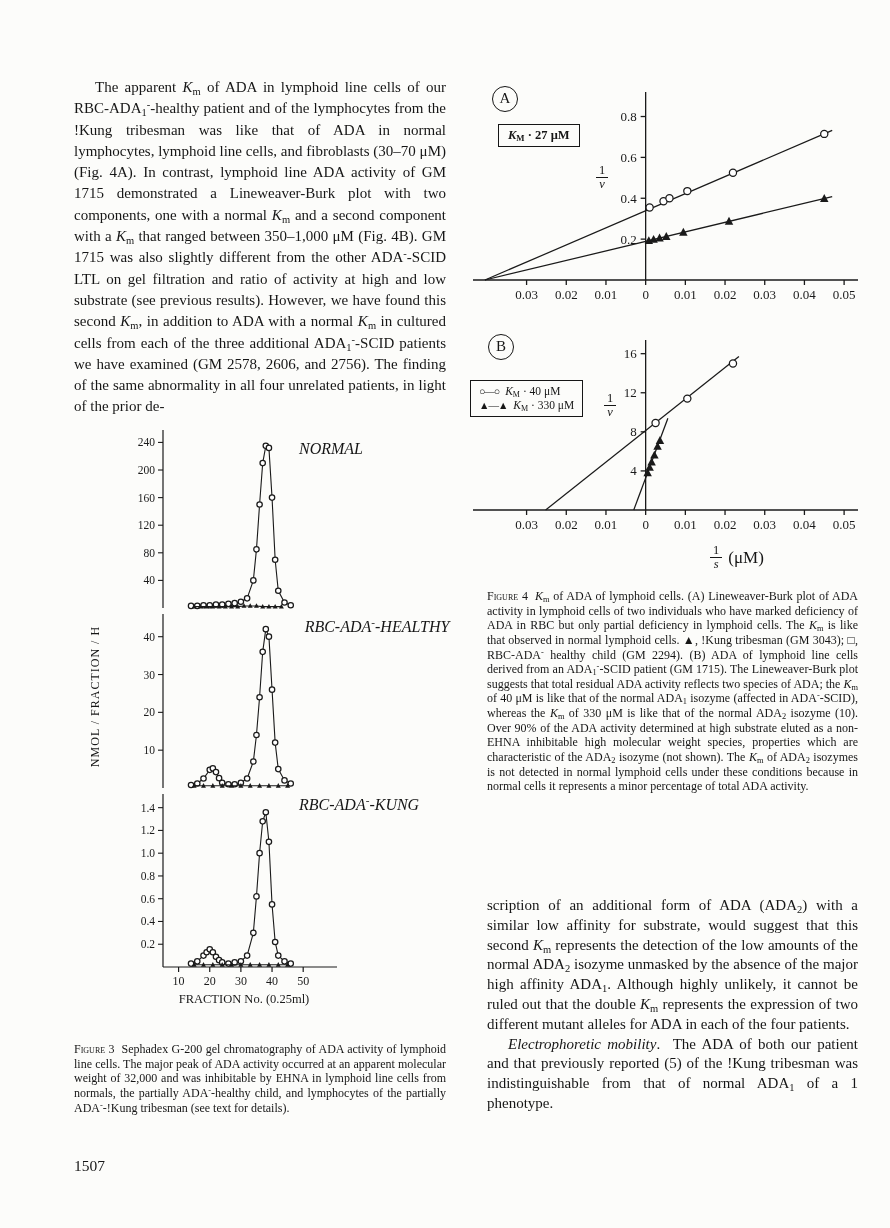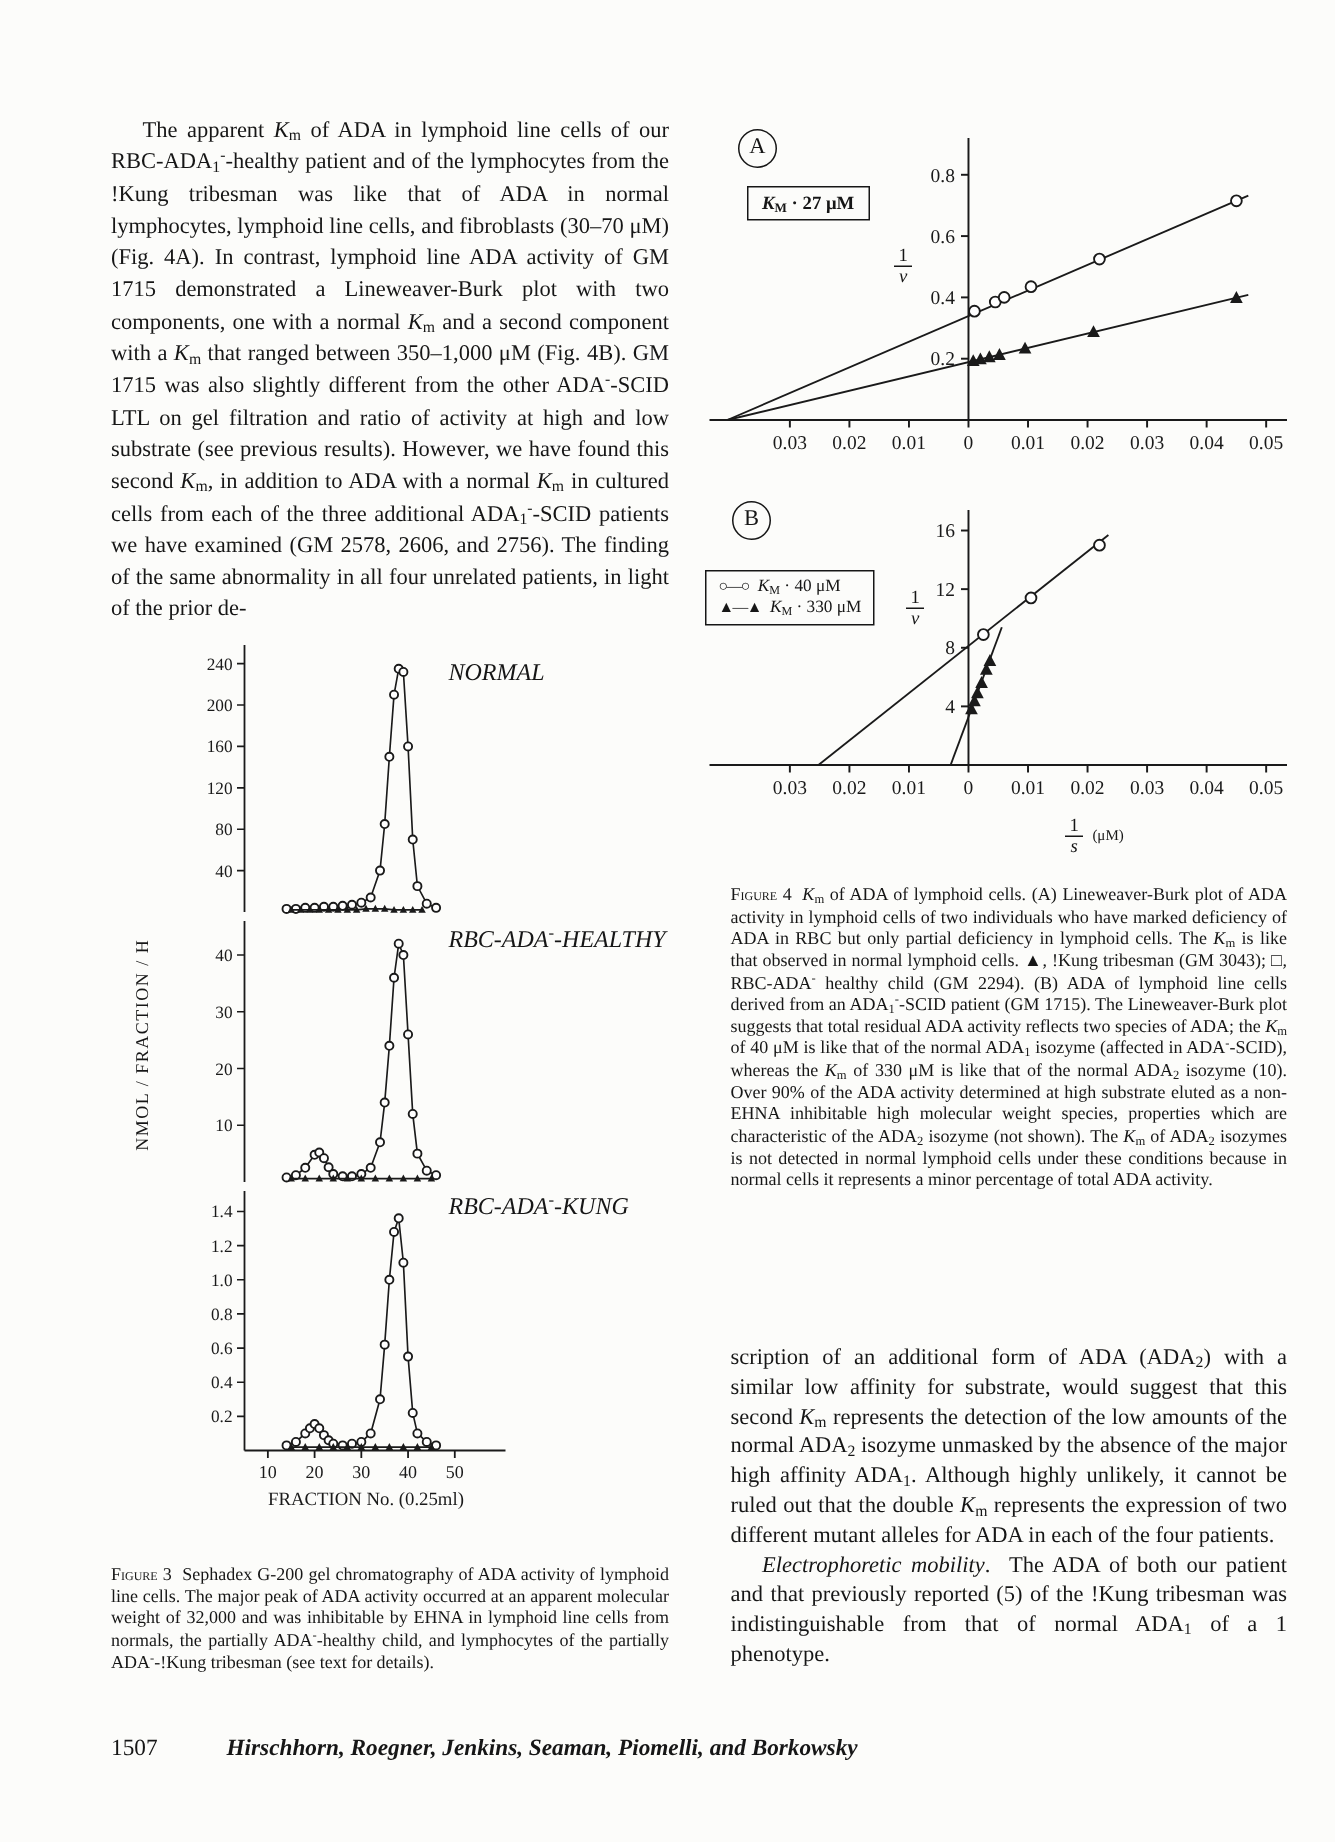--- a/index.html
+++ b/index.html
@@ -20,21 +20,21 @@
   .panel-circle { position:absolute; width:26px; height:26px; border:1.6px solid #161616;
                   border-radius:50%; text-align:center; line-height:23px; font-size:15px; }
   .km-box { position:absolute; border:1.3px solid #161616; padding:3px 9px; font-size:12.5px; white-space:nowrap; }
   .legend-box { position:absolute; border:1.3px solid #161616; padding:4px 8px 5px 8px; font-size:11.5px; }
   .legend-row { display:flex; align-items:center; white-space:nowrap; }
   .legend-row + .legend-row { margin-top:2px; }
   .legend-glyph { font-size:10.5px; margin-right:6px; letter-spacing:-1px; }
   .frac { position:absolute; text-align:center; font-size:12.5px; line-height:1.05; }
   .frac .num { display:block; padding:0 3px; }
   .frac .den { display:block; border-top:1.2px solid #161616; padding:0 3px; font-style:italic; }
-  .xlabel-unit { font-size:10px; margin-left:6px; }
+  .xlabel-unit { font-size:17px; margin-left:6px; }
   .xlabel-wrap { position:absolute; display:flex; align-items:center; }
   .xlabel-wrap .frac { position:static; }
   .curve-label { position:absolute; left:224px; width:156px; font-style:italic; font-size:16px; white-space:nowrap; }
   .fig3-ylabel { position:absolute; left:-80px; top:271px; width:200px; text-align:center;
                  transform:rotate(-90deg); font-size:12px; letter-spacing:1px; }
   .footer-pageno { position:absolute; left:74px; top:1157px; font-size:15.5px; }
   .footer-authors { position:absolute; left:151px; top:1157px; font-size:15.5px; font-weight:bold; font-style:italic; }
 </style>
 </head>
 <body>
@@ -359,29 +359,28 @@
         </g>
         <text x="103.57692307692308" y="567" text-anchor="middle" font-size="12" fill="#1a1a1a">10</text>
         <text x="134.73076923076923" y="567" text-anchor="middle" font-size="12" fill="#1a1a1a">20</text>
         <text x="165.8846153846154" y="567" text-anchor="middle" font-size="12" fill="#1a1a1a">30</text>
         <text x="197.03846153846155" y="567" text-anchor="middle" font-size="12" fill="#1a1a1a">40</text>
         <text x="228.1923076923077" y="567" text-anchor="middle" font-size="12" fill="#1a1a1a">50</text>
         <text x="169" y="585" text-anchor="middle" font-size="12.5" fill="#1a1a1a">FRACTION No. (0.25ml)</text>
       </svg>
     <div class="fig3-ylabel">NMOL / FRACTION / H</div>
     <div class="curve-label" style="top:22px;">NORMAL</div>
-    <div class="curve-label" style="top:200px;">RBC-ADA<sup>-</sup>-HEALTHY</div>
+    <div class="curve-label" style="top:200px;text-align:center;">RBC-ADA<sup>-</sup>-HEALTHY</div>
     <div class="curve-label" style="top:378px;">RBC-ADA<sup>-</sup>-KUNG</div>
   </div>
 
   <div class="figcaption" style="left:74px; top:1042px; width:372px;">
     <span class="figlabel">Figure 3</span><span>Sephadex G-200 gel chromatography of ADA activity of lymphoid line cells. The major peak of ADA activity occurred at an apparent molecular weight of 32,000 and was inhibitable by EHNA in lymphoid line cells from normals, the partially ADA<sup>-</sup>-healthy child, and lymphocytes of the partially ADA<sup>-</sup>-!Kung tribesman (see text for details).</span>
   </div>
 
   <div class="bodytext rightcol" style="left:487px; top:896px; width:371px;">
     <p>scription of an additional form of ADA (ADA<sub>2</sub>) with a similar low affinity for substrate, would suggest that this second <i>K</i><sub>m</sub> represents the detection of the low amounts of the normal ADA<sub>2</sub> isozyme unmasked by the absence of the major high affinity ADA<sub>1</sub>. Although highly unlikely, it cannot be ruled out that the double <i>K</i><sub>m</sub> represents the expression of two different mutant alleles for ADA in each of the four patients.</p>
     <p class="indent"><i>Electrophoretic mobility</i>.&nbsp;&nbsp;The ADA of both our patient and that previously reported (5) of the !Kung tribesman was indistinguishable from that of normal ADA<sub>1</sub> of a 1 phenotype.</p>
   </div>
 
   <div class="footer-pageno">1507</div>
-  <div class="footer-authors">Hirschhorn, Roegner, Jenkins, Seaman, Piomelli, and Borkowsky</div>
 
 </div>
 
 </body></html>

